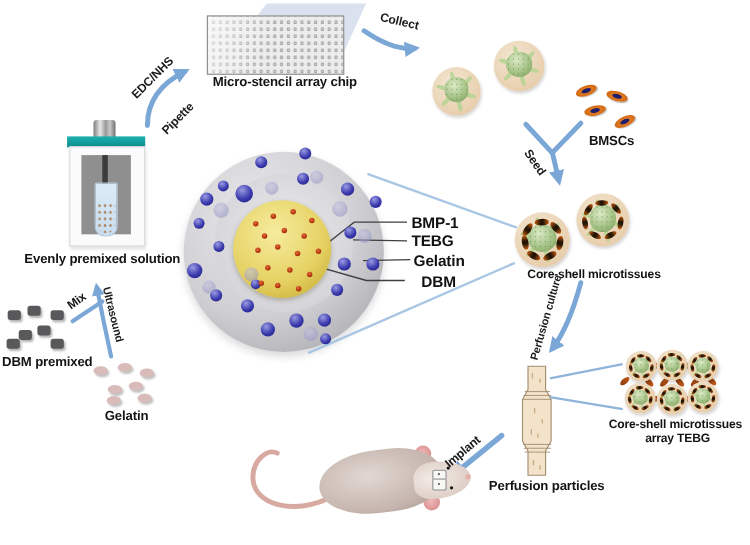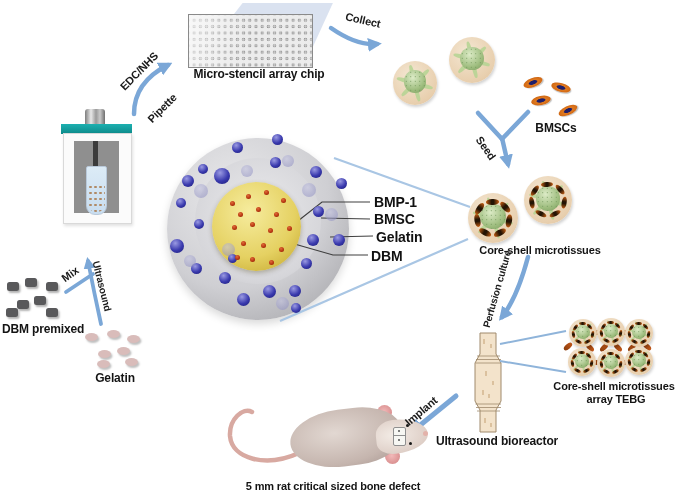--- a/index.html
+++ b/index.html
@@ -168,40 +168,40 @@
     <div class="screw" style="left:4px;top:2px"></div>
       <div class="screw" style="left:4px;top:11px"></div>
   </div>
   <div class="abs eye" style="left:406px;top:424px"></div>
   <div class="abs eye" style="left:409px;top:442px"></div>
   <div class="abs" id="rat-nose"></div>
 
   <div class="lbl" style="left:259px;top:74px">Micro-stencil array chip</div>
   <div class="lbl" style="left:556px;top:128px">BMSCs</div>
   <div class="lbl sm" style="left:540px;top:250px">Core-shell microtissues</div>
+  <div class="lbl" style="left:93px;top:235px">Evenly premixed solution</div>
   <div class="lbl" style="left:43px;top:329px">DBM premixed</div>
   <div class="lbl" style="left:115px;top:378px">Gelatin</div>
-  <div class="lbl" style="left:497px;top:441px">Ultrasound bioreactor</div>
+  <div class="lbl" style="left:497px;top:441px">Perfusion particles</div>
   <div class="lbl sm" style="left:614px;top:386px">Core-shell microtissues</div>
   <div class="lbl sm" style="left:616px;top:399px">array TEBG</div>
-  <div class="lbl sm" style="left:333px;top:486px">5 mm rat critical sized bone defect</div>
 
   <div class="rot" style="left:363px;top:20px;transform:translate(-50%,-50%) rotate(13deg)">Collect</div>
   <div class="rot" style="left:139px;top:71px;transform:translate(-50%,-50%) rotate(-45deg)">EDC/NHS</div>
   <div class="rot" style="left:162px;top:108px;transform:translate(-50%,-50%) rotate(-45deg)">Pipette</div>
   <div class="rot" style="left:486px;top:148px;transform:translate(-50%,-50%) rotate(55deg)">Seed</div>
   <div class="rot" style="left:497px;top:289px;font-size:10px;transform:translate(-50%,-50%) rotate(-74deg)">Perfusion culture</div>
   <div class="rot" style="left:421px;top:411px;transform:translate(-50%,-50%) rotate(-40deg)">Implant</div>
   <div class="rot" style="left:70px;top:274px;transform:translate(-50%,-50%) rotate(-36deg)">Mix</div>
   <div class="rot" style="left:102px;top:286px;font-size:10px;transform:translate(-50%,-50%) rotate(76deg)">Ultrasound</div>
 
   <div class="legend" style="left:374px;top:202px">BMP-1</div>
-  <div class="legend" style="left:374px;top:219px">BMSC</div>
+  <div class="legend" style="left:374px;top:219px">TEBG</div>
   <div class="legend" style="left:376px;top:237px">Gelatin</div>
-  <div class="legend" style="left:371px;top:256px">DBM</div>
+  <div class="legend" style="left:383px;top:256px">DBM</div>
 <div class="bsph" style="left: 182px; top: 175px; width: 12px; height: 12px;"></div>
     <div class="bsph" style="left: 170px; top: 239px; width: 14px; height: 14px;"></div>
     <div class="bsph" style="left: 194px; top: 219px; width: 10px; height: 10px;"></div>
     <div class="bsph" style="left: 190.5px; top: 262.5px; width: 11px; height: 11px;"></div>
     <div class="bsph" style="left: 214px; top: 168px; width: 16px; height: 16px;"></div>
     <div class="bsph" style="left: 219px; top: 272px; width: 12px; height: 12px;"></div>
     <div class="bsph" style="left: 269.5px; top: 156.5px; width: 11px; height: 11px;"></div>
     <div class="bsph" style="left: 262.5px; top: 284.5px; width: 13px; height: 13px;"></div>
     <div class="bsph" style="left: 310px; top: 166px; width: 12px; height: 12px;"></div>
     <div class="bsph" style="left: 312.5px; top: 205.5px; width: 11px; height: 11px;"></div>

